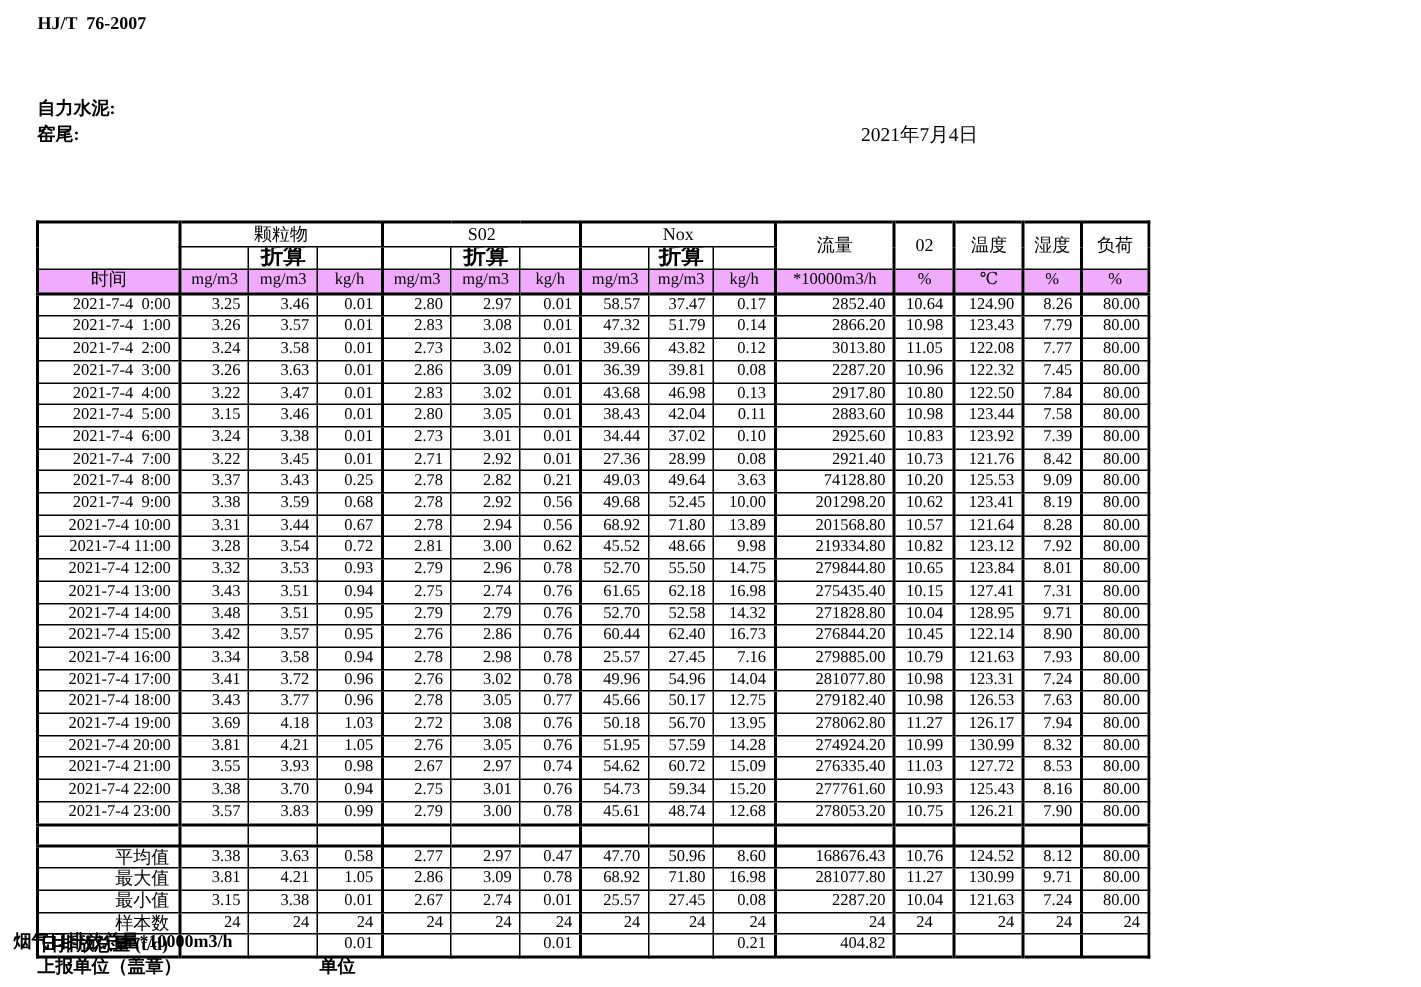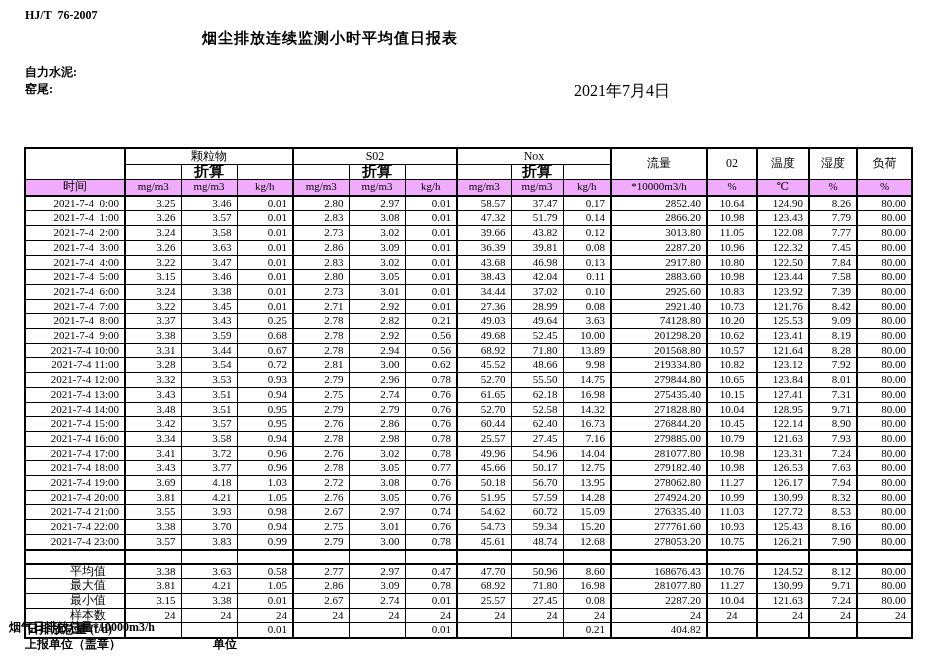--- a/index.html
+++ b/index.html
@@ -1,50 +1,49 @@
 <!DOCTYPE html>
 <html><head>
 <meta charset="utf-8">
 <style>
   html,body{margin:0;padding:0;background:#fff;}
-  #page{position:relative;width:947px;height:658px;background:#ffffff;overflow:hidden;
+  #page{position:relative;width:767px;height:658px;background:#ffffff;overflow:hidden;
         font-family:"Liberation Serif","DejaVu Serif",serif;color:#000;}
   .abs{position:absolute;white-space:pre;}
   .bold{font-weight:bold;}
   #std{left:25px;top:8px;font-size:12px;}
   #title{left:330px;top:29px;font-size:15px;transform:translateX(-50%);letter-spacing:1px;}
   #company{left:25px;top:64px;font-size:12px;}
   #loc{left:25px;top:81px;font-size:12px;}
-  #date{left:574px;top:81px;font-size:16px;}
+  #date{left:574px;top:81px;font-size:13px;}
   #foot1{left:9px;top:619px;font-size:12px;}
   #foot2{left:25px;top:636px;font-size:12px;}
   #foot3{left:213px;top:636px;font-size:12px;}
 
   table#rpt{position:absolute;left:24px;top:115px;border-collapse:collapse;table-layout:fixed;
             border:2px solid #000;font-family:"Liberation Serif","DejaVu Serif",serif;margin-top:32px;}
   #rpt td{border:1px solid #000;padding:0 5px 0 0;font-size:11px;text-align:right;
           overflow:hidden;white-space:pre;height:13.7px;line-height:13.7px;}
   #rpt .bR2{border-right-width:2px;}
   #rpt thead td{text-align:center;padding:0;}
   #rpt tr.gh td{height:15px;font-size:12px;}
   #rpt tr.sh td{height:13px;font-size:15px;font-weight:bold;}
   #rpt tr.green td{height:15px;background:#f0abfc;border-bottom-width:2px;font-size:11px;}
   #rpt tr.green td.th{font-size:12px;}
   #rpt td.ctr{text-align:center;padding:0;}
   #rpt tr.spacer td{height:12px;border-top-width:2px;border-bottom-width:2px;}
   #rpt tr.sum td{height:13.2px;}
-  #rpt td.lbl{font-size:12px;padding-right:18px;font-family:Liberation Serif, serif;}
+  #rpt td.lbl{font-size:12px;padding-right:6px;font-family:Liberation Serif, serif;}
   #rpt td.tlbl{font-size:12px;text-align:left;padding:0 0 0 1px;font-weight:bold;}
 </style>
 </head>
 <body>
 
 <div id="page">
   <div id="std" class="abs bold">HJ/T  76-2007</div>
-  <div id="title" class="abs bold">烟尘排放连续监测小时平均值日报表</div>
   <div id="company" class="abs bold">自力水泥:</div>
   <div id="loc" class="abs bold">窑尾:</div>
   <div id="date" class="abs">2021年7月4日</div>
 
   <table id="rpt">
     <colgroup>
       <col style="width:100px">
         <col style="width:56px">
         <col style="width:56px">
         <col style="width:56px">

